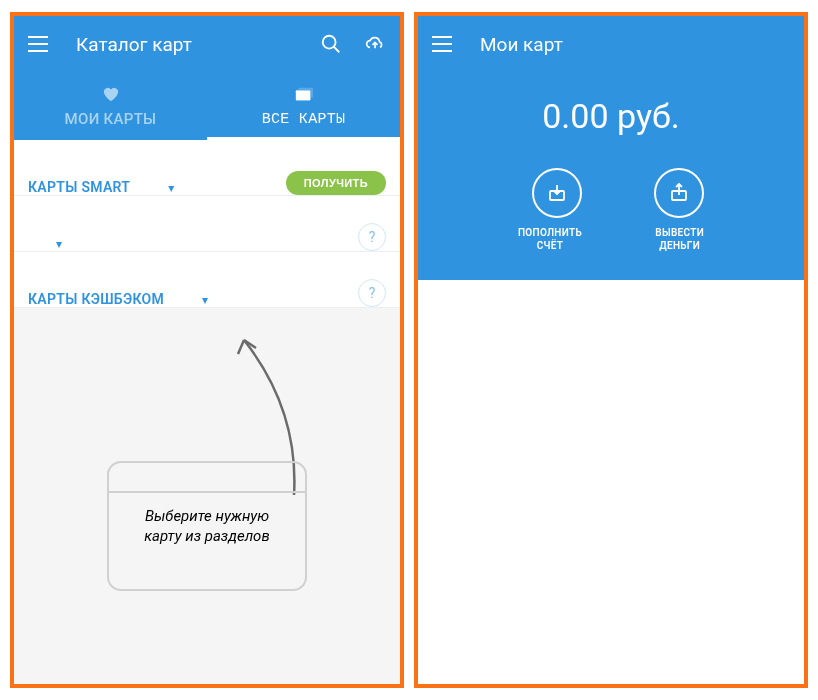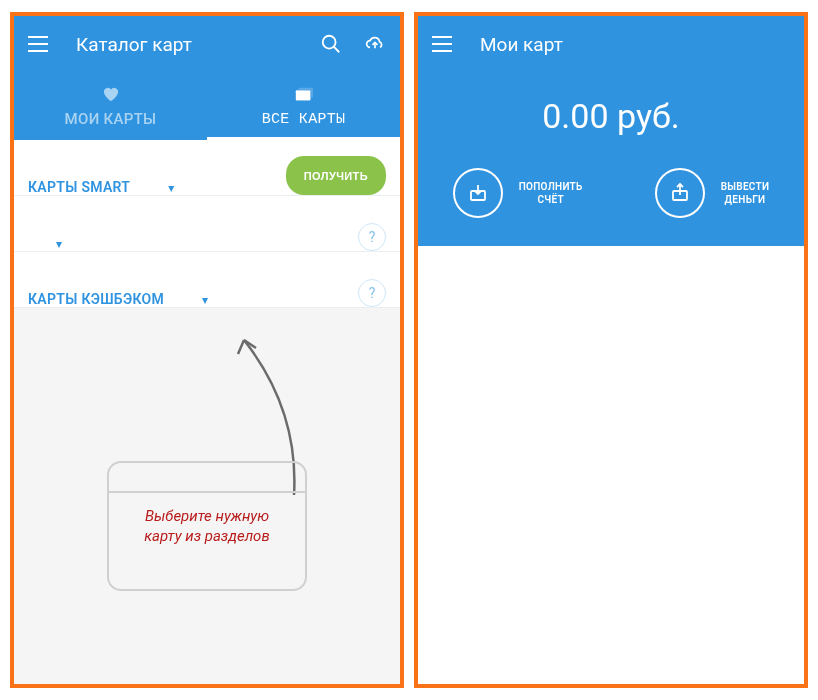--- a/index.html
+++ b/index.html
@@ -40,34 +40,34 @@
   .tab.active { color:#ffffff;font-family:Liberation Mono, monospace; }
   .tab.active::after { content:""; position:absolute; bottom:0; left:0; right:0; height:3px; background:#ffffff; }
   .tab-label { font-size:15px; font-weight:500; letter-spacing:0.3px; }
   .tab-icon { width:22px; height:20px; }
 
   .rows { background:#fff; }
   .row { height:56px; display:flex; align-items:flex-end; padding:0 14px; border-bottom:1px solid #eceff1; gap:10px;}
   .row-title { color:#2f93e0; font-size:14px; font-weight:600; letter-spacing:0.3px; flex:0 0 auto; }
   .chevron { color:#2f93e0; font-size:12px; margin-left: 28px;}
   .row-spacer { flex:1; }
-  .get-btn { background:#8bc34a; color:#fff; border:none; border-radius:18px; height:39px; padding:0 18px; font-size:11px; font-weight:600; letter-spacing:0.4px; cursor:pointer;}
+  .get-btn { background:#8bc34a; color:#fff; border:none; border-radius:18px; height:24px; padding:0 18px; font-size:11px; font-weight:600; letter-spacing:0.4px; cursor:pointer;}
   .help-btn { width:28px; height:28px; border:1px solid #cfe7f7; border-radius:50%; color:#87c1ea; display:flex; align-items:center; justify-content:center; font-size:14px; cursor:pointer;}
 
   .empty { flex:1; background:#f5f5f5; display:flex; flex-direction:column; align-items:center; justify-content:center; position:relative; padding-top:60px;}
   .card-outline { width:200px; height:130px; border:2px solid #d0d0d0; border-radius:14px; position:relative; display:flex; align-items:center; justify-content:center; text-align:center; padding:0 18px;}
   .card-outline::before { content:""; position:absolute; left:-2px; right:-2px; top:28px; height:2px; background:#d0d0d0;}
-  .card-text { color:#b91c1c; font-style:italic; font-size:15px; line-height:1.35; z-index:1;}
+  .card-text { color:#000000; font-style:italic; font-size:15px; line-height:1.35; z-index:1;}
   .arrow-svg { position:absolute; top:22px; left:210px; width:90px; height:170px;}
 
   
   .balance-panel { background:#2f93e0; color:#fff; display:flex; flex-direction:column; align-items:center; padding: 18px 0 28px; }
   .balance-amount { font-size:34px; font-weight:400; margin: 6px 0 32px;}
   .balance-actions { display:flex; gap:72px; }
-  .bal-act { display:flex; flex-direction:row; align-items:center; gap:16px; cursor:pointer;}
+  .bal-act { display:flex; flex-direction:column; align-items:flex-end; gap:8px; cursor:pointer;}
   .bal-icon { width:50px; height:50px; border:2px solid #fff; border-radius:50%; display:flex; align-items:center; justify-content:center;}
   .bal-label { font-size:10px; font-weight:600; text-align:center; line-height:1.3; letter-spacing:0.3px;}
   .white-fill { flex:1; background:#fff; }
 </style>
 </head>
 <body>
 
 <div class="phone">
   <div class="header">
     <div class="menu-icon">

